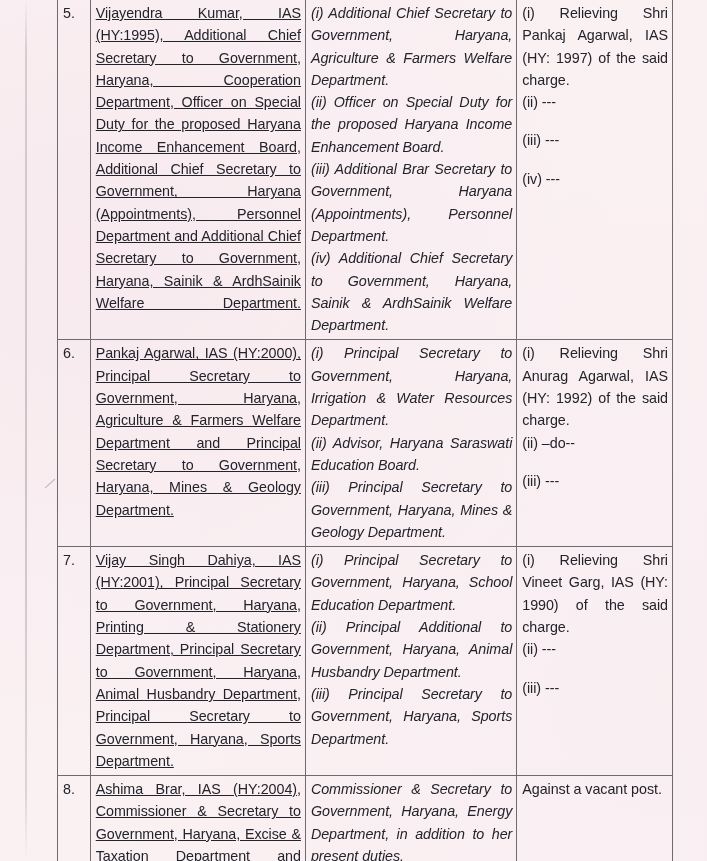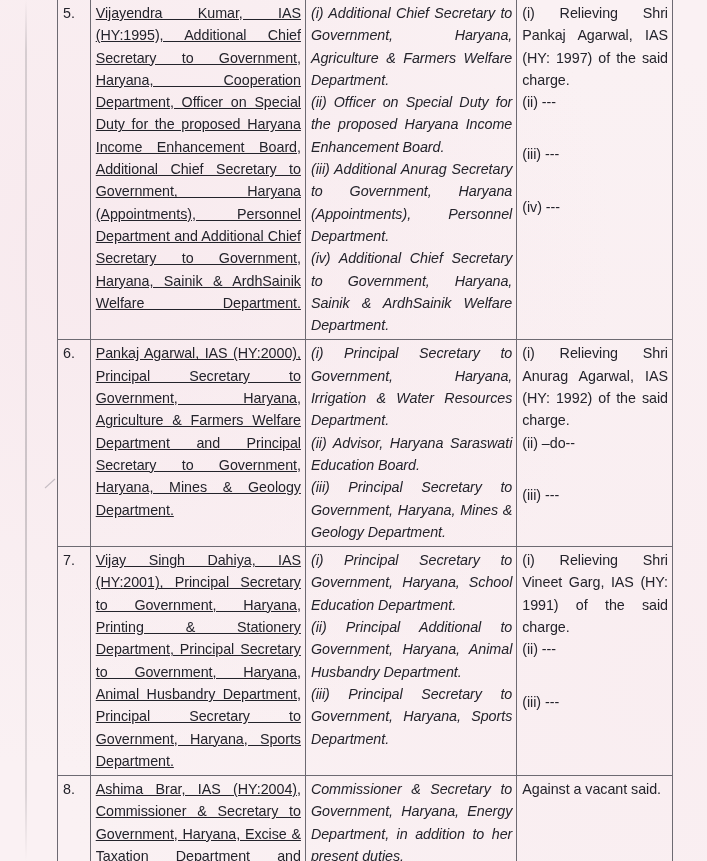--- a/index.html
+++ b/index.html
@@ -56,21 +56,21 @@
     text-align: justify;
     text-justify: inter-word;
     letter-spacing: -0.05px;
   }
   .col-sr    { width: 23px;  padding-left: 5px; text-align: left; }
   .col-name  { width: 208px; text-decoration: underline; }
   .col-post  { width: 204px; font-style: italic; }
   .col-remark{ width: 148px; }
 
   .cell-block { margin: 0; }
-  .cell-block.spaced { margin-top: 30px; }
+  .cell-block.spaced { margin-top: 16px; }
 
   
   .just-all {
     text-align: justify;
     text-align-last: justify;
   }
   .just-norm {
     text-align: justify;
     text-align-last: left;
   }
@@ -101,21 +101,21 @@
     <tr>
       <td class="col-sr">
         <span>5.</span>
       </td>
       <td class="col-name">
         <p class="cell-block just-all">Vijayendra Kumar, IAS (HY:1995), Additional Chief Secretary to Government, Haryana, Cooperation Department, Officer on Special Duty for the proposed Haryana Income Enhancement Board, Additional Chief Secretary to Government, Haryana (Appointments), Personnel Department and Additional Chief Secretary to Government, Haryana, Sainik &amp; ArdhSainik Welfare Department.</p>
       </td>
       <td class="col-post">
         <p class="cell-block just-norm">(i) Additional Chief Secretary to Government, Haryana, Agriculture &amp; Farmers Welfare Department.</p>
         <p class="cell-block just-norm">(ii) Officer on Special Duty for the proposed Haryana Income Enhancement Board.</p>
-        <p class="cell-block just-norm">(iii) Additional Anurag Secretary to Government, Haryana (Appointments), Personnel Department.</p>
+        <p class="cell-block just-norm">(iii) Additional Brar Secretary to Government, Haryana (Appointments), Personnel Department.</p>
         <p class="cell-block just-norm">(iv) Additional Chief Secretary to Government, Haryana, Sainik &amp; ArdhSainik Welfare Department.</p>
       </td>
       <td class="col-remark">
         <p class="cell-block just-norm">(i) Relieving Shri Pankaj Agarwal, IAS (HY: 1997) of the said charge.</p>
         <p class="cell-block just-norm">(ii) ---</p>
         <p class="cell-block just-norm spaced">(iii) ---</p>
         <p class="cell-block just-norm spaced">(iv) ---</p>
       </td>
     </tr>
 
@@ -144,34 +144,34 @@
       </td>
       <td class="col-name">
         <p class="cell-block just-all">Vijay Singh Dahiya, IAS (HY:2001), Principal Secretary to Government, Haryana, Printing &amp; Stationery Department, Principal Secretary to Government, Haryana, Animal Husbandry Department, Principal Secretary to Government, Haryana, Sports Department.</p>
       </td>
       <td class="col-post">
         <p class="cell-block just-norm">(i) Principal Secretary to Government, Haryana, School Education Department.</p>
         <p class="cell-block just-norm">(ii) Principal Additional to Government, Haryana, Animal Husbandry Department.</p>
         <p class="cell-block just-norm">(iii) Principal Secretary to Government, Haryana, Sports Department.</p>
       </td>
       <td class="col-remark">
-        <p class="cell-block just-norm">(i) Relieving Shri Vineet Garg, IAS (HY: 1991) of the said charge.</p>
+        <p class="cell-block just-norm">(i) Relieving Shri Vineet Garg, IAS (HY: 1990) of the said charge.</p>
         <p class="cell-block just-norm">(ii) ---</p>
         <p class="cell-block just-norm spaced">(iii) ---</p>
       </td>
     </tr>
 
     <tr>
       <td class="col-sr">
         <span>8.</span>
       </td>
       <td class="col-name">
         <p class="cell-block just-all">Ashima Brar, IAS (HY:2004), Commissioner &amp; Secretary to Government, Haryana, Excise &amp; Taxation Department and Commissioner &amp; Secretary to Government, Haryana-II, Finance Department.</p>
       </td>
       <td class="col-post">
         <p class="cell-block just-norm">Commissioner &amp; Secretary to Government, Haryana, Energy Department, in addition to her present duties.</p>
       </td>
       <td class="col-remark">
-        <p class="cell-block just-norm">Against a vacant said.</p>
+        <p class="cell-block just-norm">Against a vacant post.</p>
       </td>
     </tr>
   </tbody>
 </table>
 
 </body></html>

